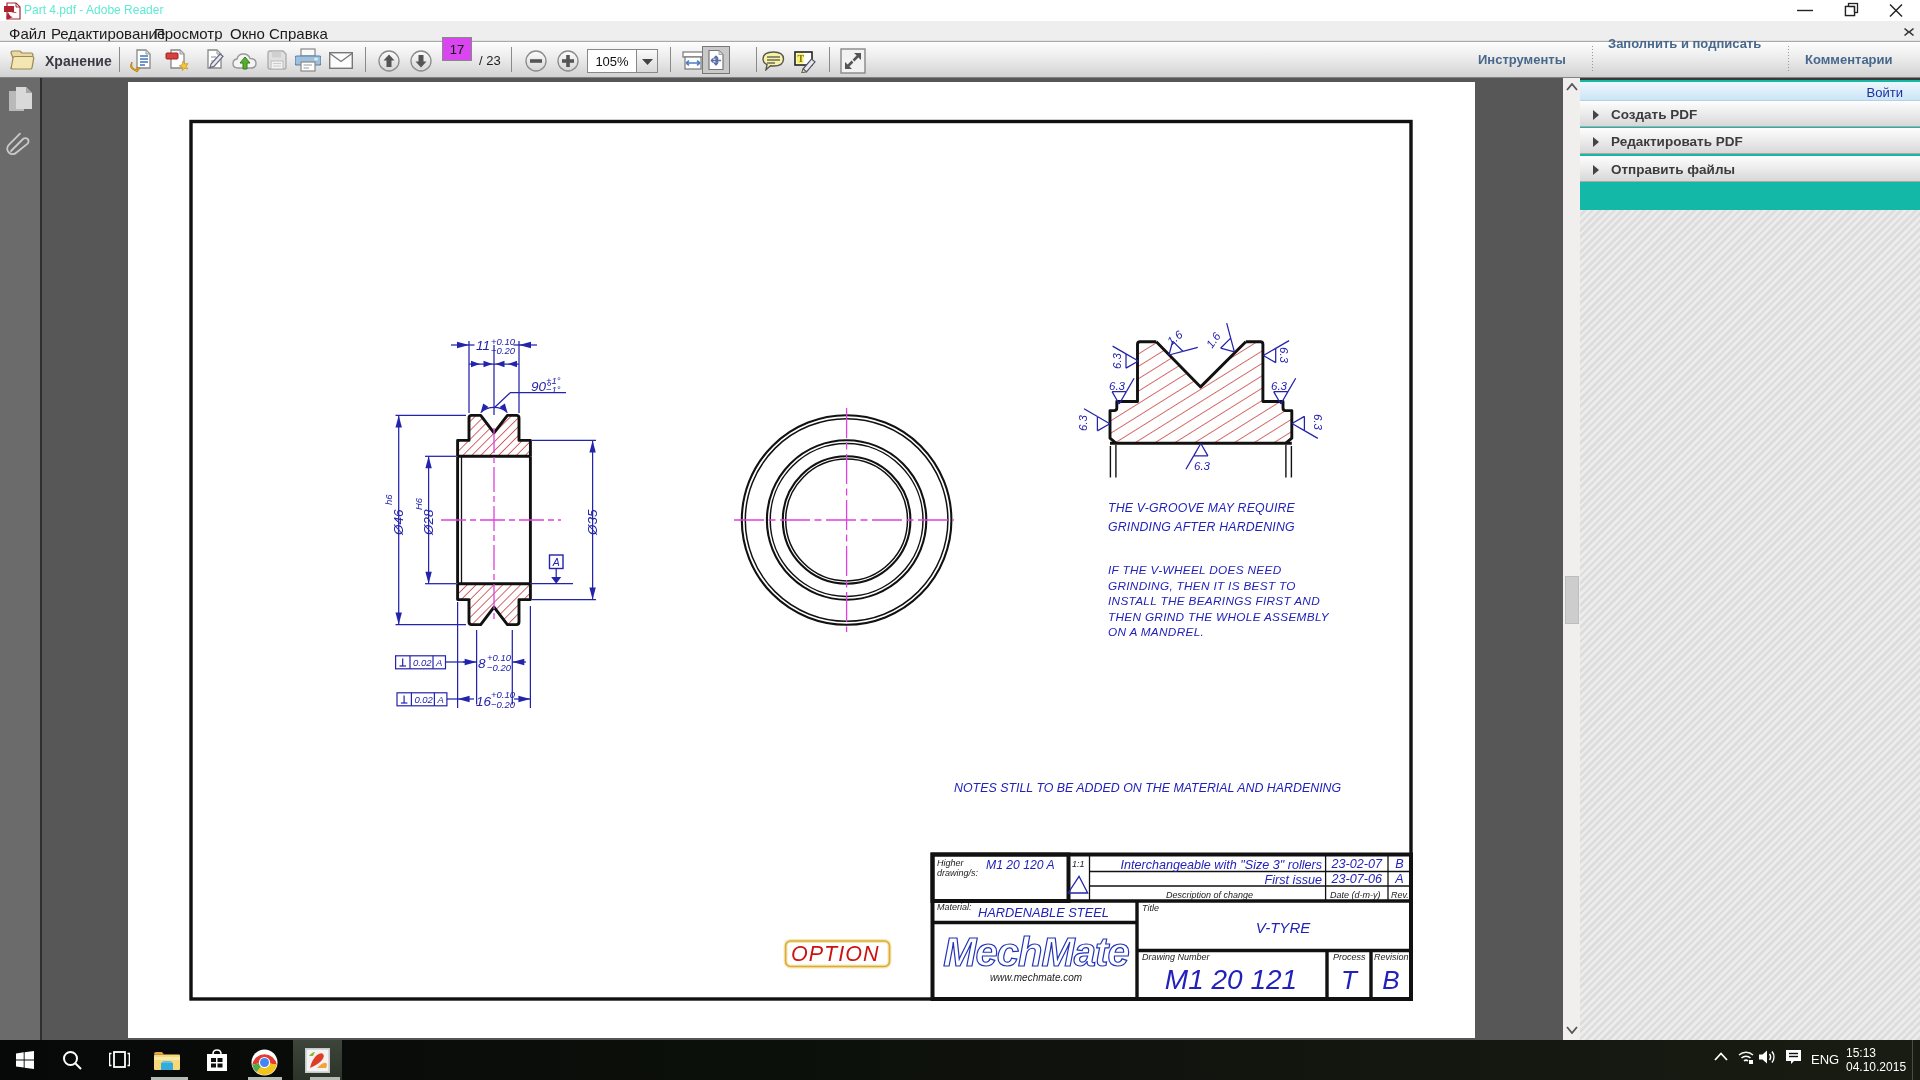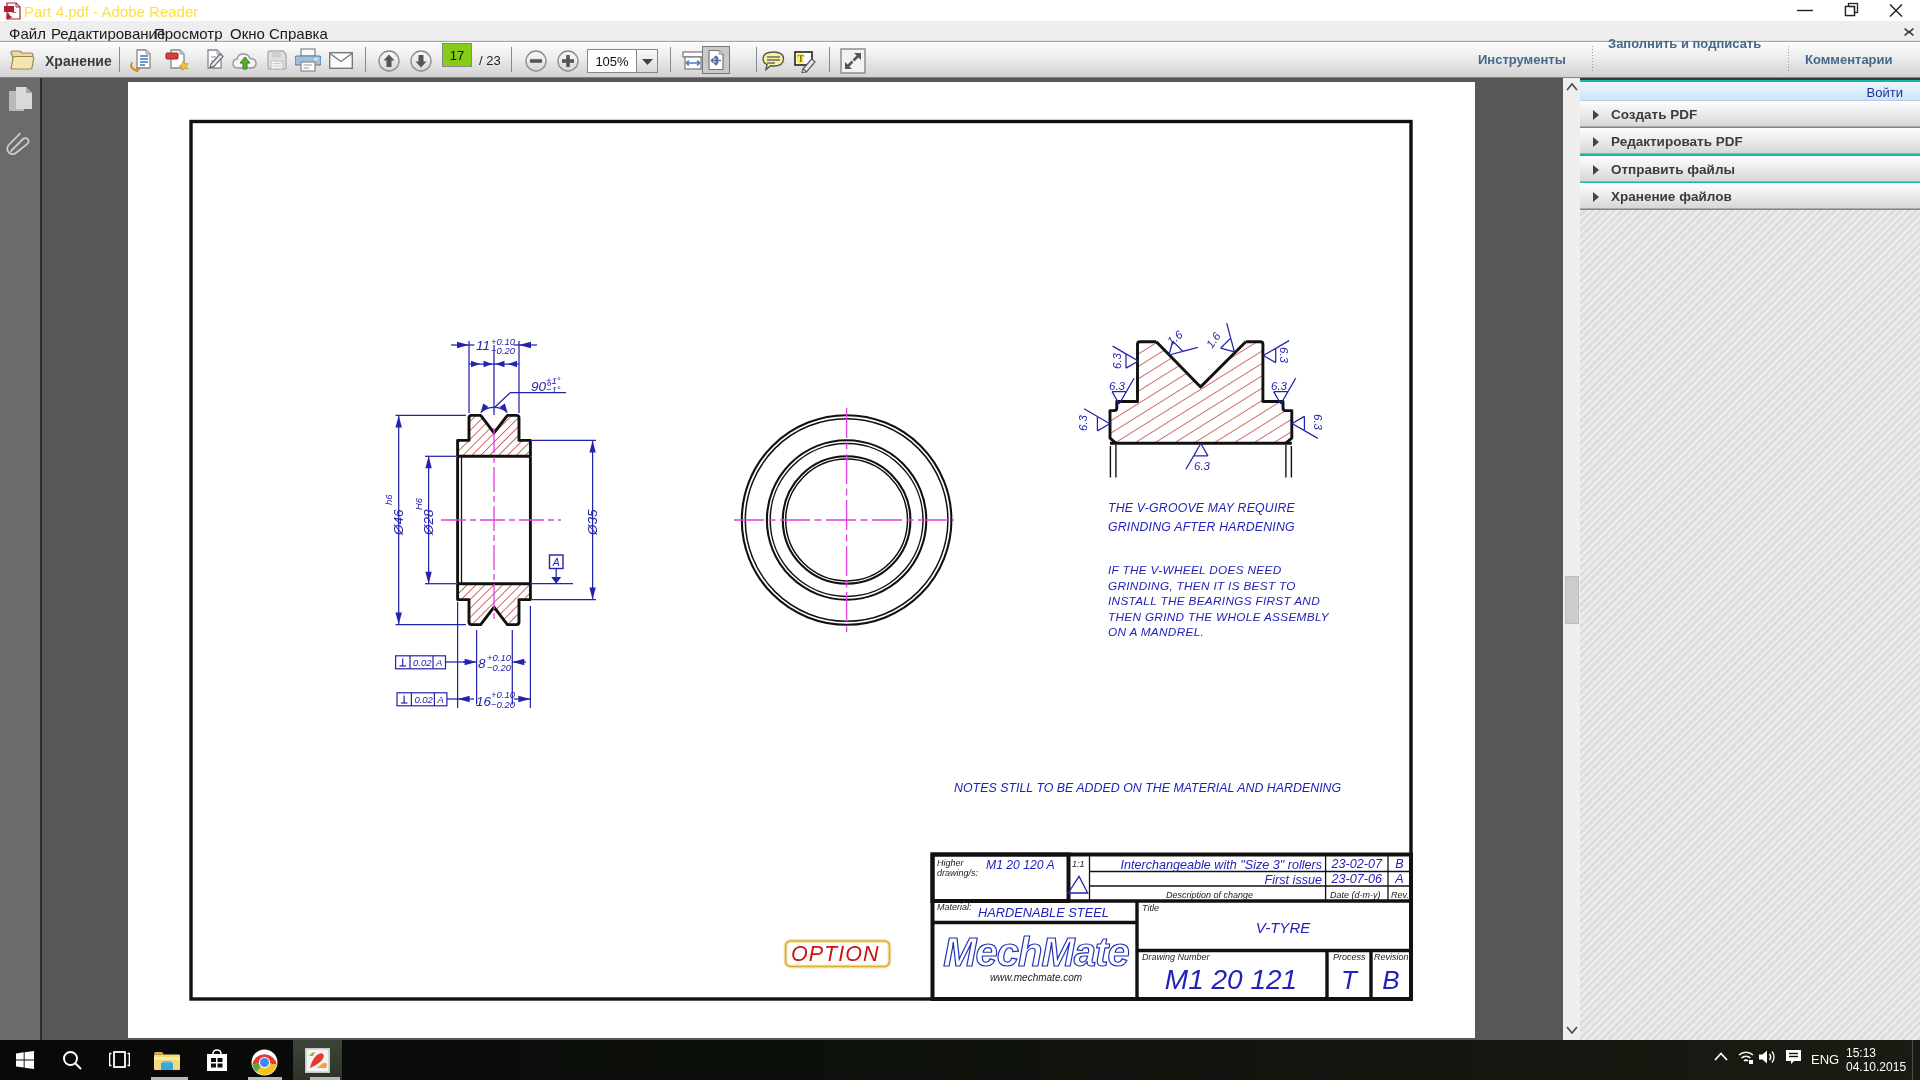--- a/index.html
+++ b/index.html
@@ -1,17 +1,17 @@
 <!DOCTYPE html>
 <html><head><meta charset="utf-8"><style>
 *{margin:0;padding:0;box-sizing:border-box}
 html,body{width:1920px;height:1080px;overflow:hidden;font-family:"Liberation Sans",sans-serif;background:#565656}
 .abs{position:absolute}
 #titlebar{left:0;top:0;width:1920px;height:21px;background:#fff}
-#title-text{left:24px;top:3px;font-size:15px;color:#fde047}
+#title-text{left:24px;top:3px;font-size:12px;color:#5eead4}
 #menubar{left:0;top:21px;width:1920px;height:20px;background:#eee;border-bottom:1px solid #e2e2e2}
 .menu-item{position:absolute;top:24.5px;font-size:15px;color:#1a1a1a}
 #toolbar{left:0;top:41px;width:1920px;height:37px;background:linear-gradient(#fdfdfd,#ececec 45%,#d2d2d2);border-top:1px solid #a9a9a9;border-bottom:1px solid #828282}
 .tsep{position:absolute;top:6px;height:25px;width:1px;background:#8a8a8a}
 .tbtxt{position:absolute;font-size:13px;font-weight:700;color:#47688b}
 .dotsep{position:absolute;top:46px;height:27px;width:1px;background-image:linear-gradient(#999 1px,transparent 1px);background-size:1px 3px}
 #lsidebar{left:0;top:78px;width:42px;height:962px;background:#6b6b6b;border-right:2px solid #2f2f2f}
 #docarea{left:44px;top:78px;width:1519px;height:962px;background:#575757}
 #page{left:84px;top:4px;width:1347px;height:956px;background:#fff}
 #scrollbar{left:1563px;top:78px;width:17px;height:962px;background:#f0efee}
@@ -117,21 +117,21 @@
     </defs>
   </svg>
 <svg class="abs" style="left:378px;top:50px" width="22" height="22" viewBox="0 0 22 22">
     <circle cx="11" cy="11" r="10" fill="url(#g1)" stroke="#8a8a8a" stroke-width="1.3"></circle>
     <path d="M11 4.5 l5.5 6 h-3 v6.5 h-5 v-6.5 h-3z" fill="#555"></path>
   </svg>
 <svg class="abs" style="left:410px;top:50px" width="22" height="22" viewBox="0 0 22 22">
     <circle cx="11" cy="11" r="10" fill="url(#g1)" stroke="#8a8a8a" stroke-width="1.3"></circle>
     <path d="M11 17.5 l-5.5 -6 h3 v-6.5 h5 v6.5 h3z" fill="#555"></path>
   </svg>
-<div class="abs" style="left:442px;top:43px;width:30px;height:24px;background:#84cc16;border:1px solid #888;font-size:13px;color:#111;text-align:center;line-height:24px">17</div>
+<div class="abs" style="left:442px;top:37px;width:30px;height:24px;background:#d946ef;border:1px solid #888;font-size:13px;color:#111;text-align:center;line-height:24px">17</div>
 <div class="abs" style="left:479px;top:53px;font-size:13px;color:#222">/ 23</div>
 <div class="tsep" style="left:511px;top:47px"></div>
 <svg class="abs" style="left:525px;top:50px" width="22" height="22" viewBox="0 0 22 22">
     <circle cx="11" cy="11" r="10" fill="url(#g1)" stroke="#8a8a8a" stroke-width="1.3"></circle>
     <rect x="5" y="9.2" width="12" height="3.6" fill="#555"></rect>
   </svg>
 <svg class="abs" style="left:557px;top:50px" width="22" height="22" viewBox="0 0 22 22">
     <circle cx="11" cy="11" r="10" fill="url(#g1)" stroke="#8a8a8a" stroke-width="1.3"></circle>
     <rect x="5" y="9.2" width="12" height="3.6" fill="#555"></rect>
     <rect x="9.2" y="5" width="3.6" height="12" fill="#555"></rect>
@@ -208,24 +208,20 @@
       <div class="arr"></div>
       <span>Создать PDF</span>
     </div>
 <div class="pbtn" style="top:76px">
       <div class="arr"></div>
       <span>Отправить файлы</span>
     </div>
 <div class="pbtn" style="top:48px">
       <div class="arr"></div>
       <span>Редактировать PDF</span>
-    </div>
-<div class="pbtn" style="top:103px">
-      <div class="arr"></div>
-      <span>Хранение файлов</span>
     </div>
 <div id="hatchpnl"></div>
 </div>
 <div class="abs" id="taskbar"></div>
 <svg class="abs" style="left:16px;top:1051px" width="18" height="18" viewBox="0 0 18 18">
 <path d="M0 2.4 L7.7 1.3 V8.5 H0z M8.6 1.2 L18 0 V8.5 H8.6z M0 9.4 H7.7 V16.6 L0 15.5z M8.6 9.4 H18 V18 L8.6 16.7z" fill="#fff"></path>
 </svg>
 <svg class="abs" style="left:62px;top:1050px" width="20" height="20" viewBox="0 0 20 20">
 <circle cx="8.5" cy="8.5" r="6.5" fill="none" stroke="#fff" stroke-width="2"></circle>
 <line x1="13.5" y1="13.5" x2="19" y2="19" stroke="#fff" stroke-width="2"></line>

